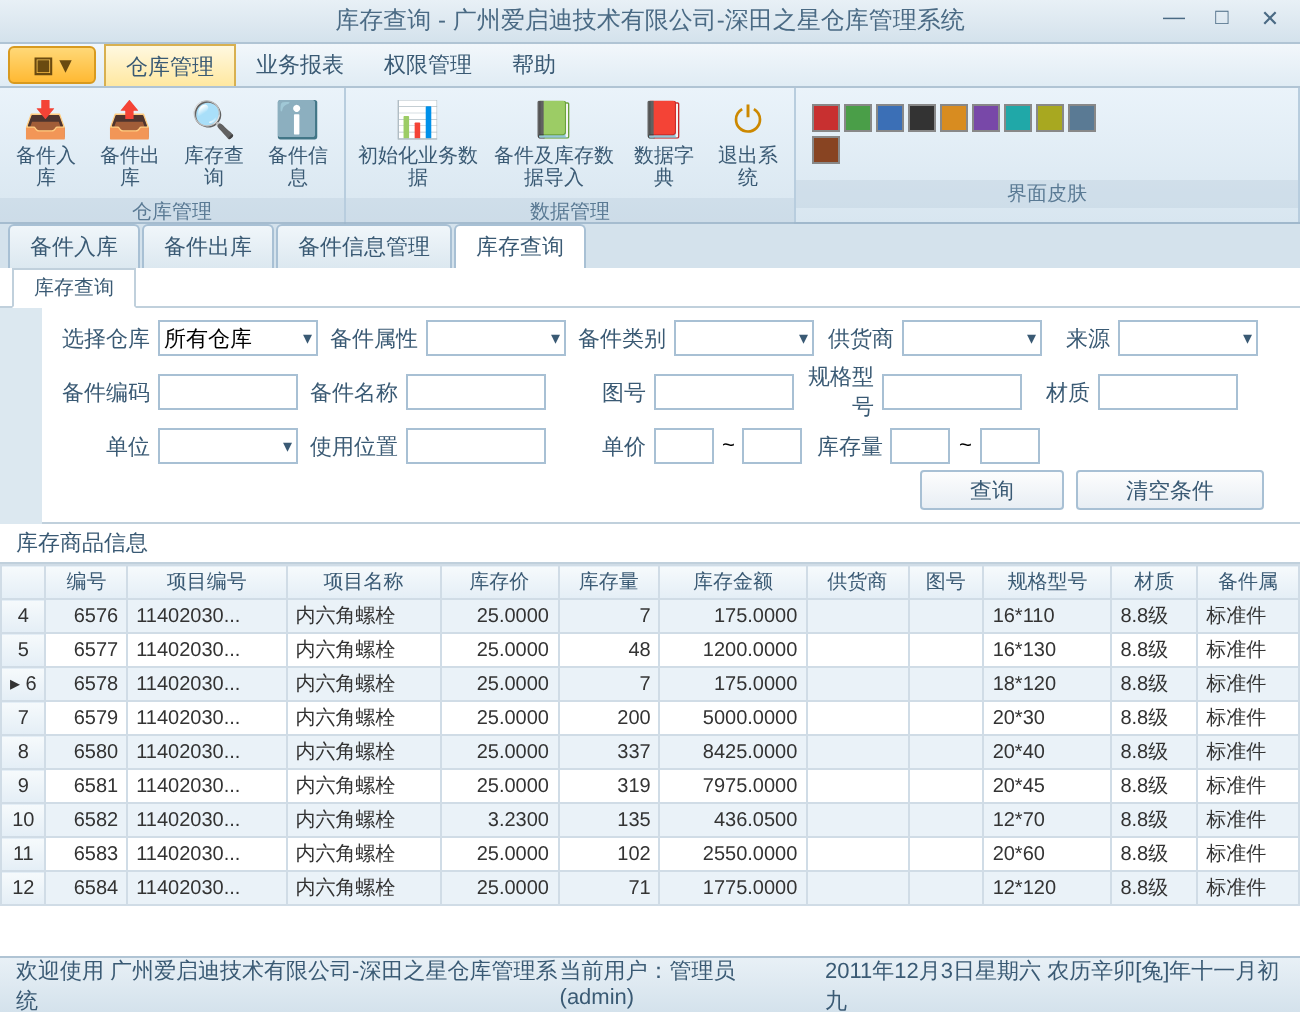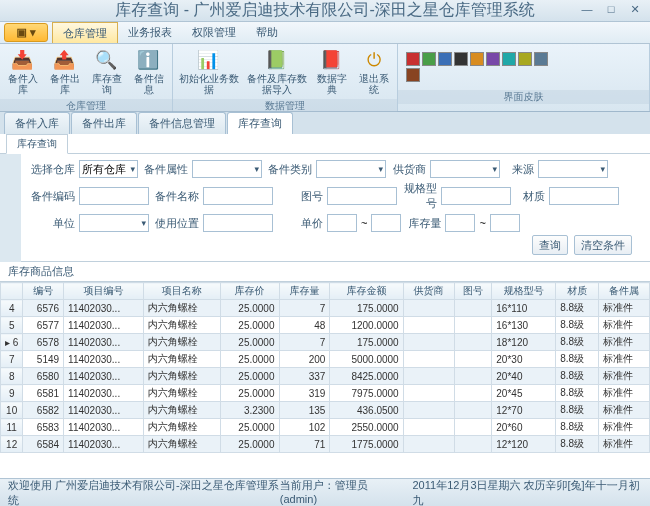--- a/index.html
+++ b/index.html
@@ -1,19 +1,19 @@
 <!DOCTYPE html>
 <html><head>
 <meta charset="utf-8">
 <style>
 * { box-sizing: border-box; margin: 0; padding: 0; font-family: "Microsoft YaHei", SimSun, sans-serif; font-size: 11px; }
 body { background: #dce8f0; width: 650px; height: 506px; overflow: hidden; display: flex; flex-direction: column; }
 
 .titlebar { height: 22px; background: linear-gradient(#e8f0f6,#d4e2ec); display: flex; align-items: center; justify-content: center; position: relative; border-bottom: 1px solid #b0c4d4; }
-.titlebar .title { color: #4a6a84; font-size: 16px; }
+.titlebar .title { color: #4a6a84; font-size: 12px; }
 .win-controls { position: absolute; right: 4px; top: 2px; display: flex; gap: 2px; }
 .win-controls span { width: 22px; height: 14px; display: inline-flex; align-items: center; justify-content: center; color: #4a6a84; cursor: pointer; }
 
 .menubar { height: 22px; background: linear-gradient(#f2f7fb,#e0ecf4); display: flex; align-items: stretch; border-bottom: 1px solid #b0c4d4; }
 .app-btn { width: 44px; background: linear-gradient(#ffd877,#ffb933); border: 1px solid #d89a1f; border-radius: 3px; margin: 1px 4px; display: flex; align-items: center; justify-content: center; color: #6a4a10; font-weight: bold; }
 .menu-item { padding: 0 10px; display: flex; align-items: center; color: #3a5a74; cursor: pointer; }
 .menu-item.active { background: linear-gradient(#fff8e0,#ffe8a0); border: 1px solid #d8b050; border-bottom: none; }
 
 .ribbon { height: 68px; background: linear-gradient(#eaf3fa,#d8e6f0); display: flex; border-bottom: 1px solid #a0b8cc; }
 .ribbon-group { border-right: 1px solid #b8cdde; display: flex; flex-direction: column; }
@@ -34,21 +34,21 @@
 .stab { padding: 2px 10px; border: 1px solid #c0d0dc; border-bottom: none; margin-right: 1px; background: #f0f4f8; color: #3a5a74; cursor: pointer; font-size: 10px; }
 .stab.active { background: #fff; border-bottom: 1px solid #fff; margin-bottom: -1px; }
 
 .filter { background: #fff; padding: 6px 8px; border-bottom: 1px solid #c0d0dc; margin-left: 21px; }
 .frow { display: flex; align-items: center; gap: 4px; margin-bottom: 3px; }
 .flab { color: #3a5a74; font-size: 11px; width: 46px; text-align: right; }
 .finp { height: 18px; border: 1px solid #a8c0d4; background: #fff; flex: 0 0 auto; padding: 0 2px; font-size: 11px; }
 .fsel { height: 18px; border: 1px solid #a8c0d4; background: #fff; display: flex; align-items: center; padding: 0 2px; font-size: 11px; position: relative; }
 .fsel::after { content: "▾"; color: #3a5a74; position: absolute; right: 2px; font-size: 9px; }
 .fbtns { display: flex; justify-content: flex-end; gap: 6px; padding-right: 10px; }
-.fbtn { height: 20px; padding: 0 6px; border: 1px solid #a8c0d4; background: linear-gradient(#fdfdfd,#e8eef4); border-radius: 2px; color: #3a5a74; cursor: pointer; display: flex; align-items: center; }
+.fbtn { height: 20px; padding: 0 24px; border: 1px solid #a8c0d4; background: linear-gradient(#fdfdfd,#e8eef4); border-radius: 2px; color: #3a5a74; cursor: pointer; display: flex; align-items: center; }
 
 .section-label { color: #3a5a74; padding: 2px 8px; background: #fff; font-size: 11px; }
 
 .grid-wrap { flex: 1; background: #fff; overflow: auto; border-top: 1px solid #c0d0dc; }
 table { border-collapse: collapse; width: 100%; }
 th, td { border: 1px solid #d0dce6; padding: 1px 4px; font-size: 10px; white-space: nowrap; height: 16px; }
 th { background: linear-gradient(#f6fafc,#e4eef6); color: #3a5a74; font-weight: normal; text-align: center; }
 td { color: #333; }
 td.num { text-align: right; }
 td.rowhdr { background: linear-gradient(#f6fafc,#e4eef6); text-align: center; width: 20px; }
@@ -147,21 +147,21 @@
     <div class="tab">备件信息管理</div>
     <div class="tab active">库存查询</div>
   </div>
 <div class="subtabs" id="subtabs">
     <div class="stab active">库存查询</div>
   </div>
 
 <div class="filter">
   <div class="frow">
     <span class="flab">选择仓库</span>
-    <div class="fsel" style="width:59px">
+    <div class="fsel" style="width:80px">
         <span>所有仓库</span>
       </div>
     <span class="flab">备件属性</span>
     <div class="fsel" style="width:70px"></div>
     <span class="flab">备件类别</span>
     <div class="fsel" style="width:70px"></div>
     <span class="flab" style="width:36px">供货商</span>
     <div class="fsel" style="width:70px"></div>
     <span class="flab" style="width:30px">来源</span>
     <div class="fsel" style="width:70px"></div>
@@ -256,21 +256,21 @@
           <td class="num">7</td>
           <td class="num">175.0000</td>
           <td></td>
           <td></td>
           <td>18*120</td>
           <td>8.8级</td>
           <td>标准件</td>
         </tr>
         <tr>
           <td class="rowhdr">7</td>
-          <td class="num">5149</td>
+          <td class="num">6579</td>
           <td>11402030...</td>
           <td>内六角螺栓</td>
           <td class="num">25.0000</td>
           <td class="num">200</td>
           <td class="num">5000.0000</td>
           <td></td>
           <td></td>
           <td>20*30</td>
           <td>8.8级</td>
           <td>标准件</td>

